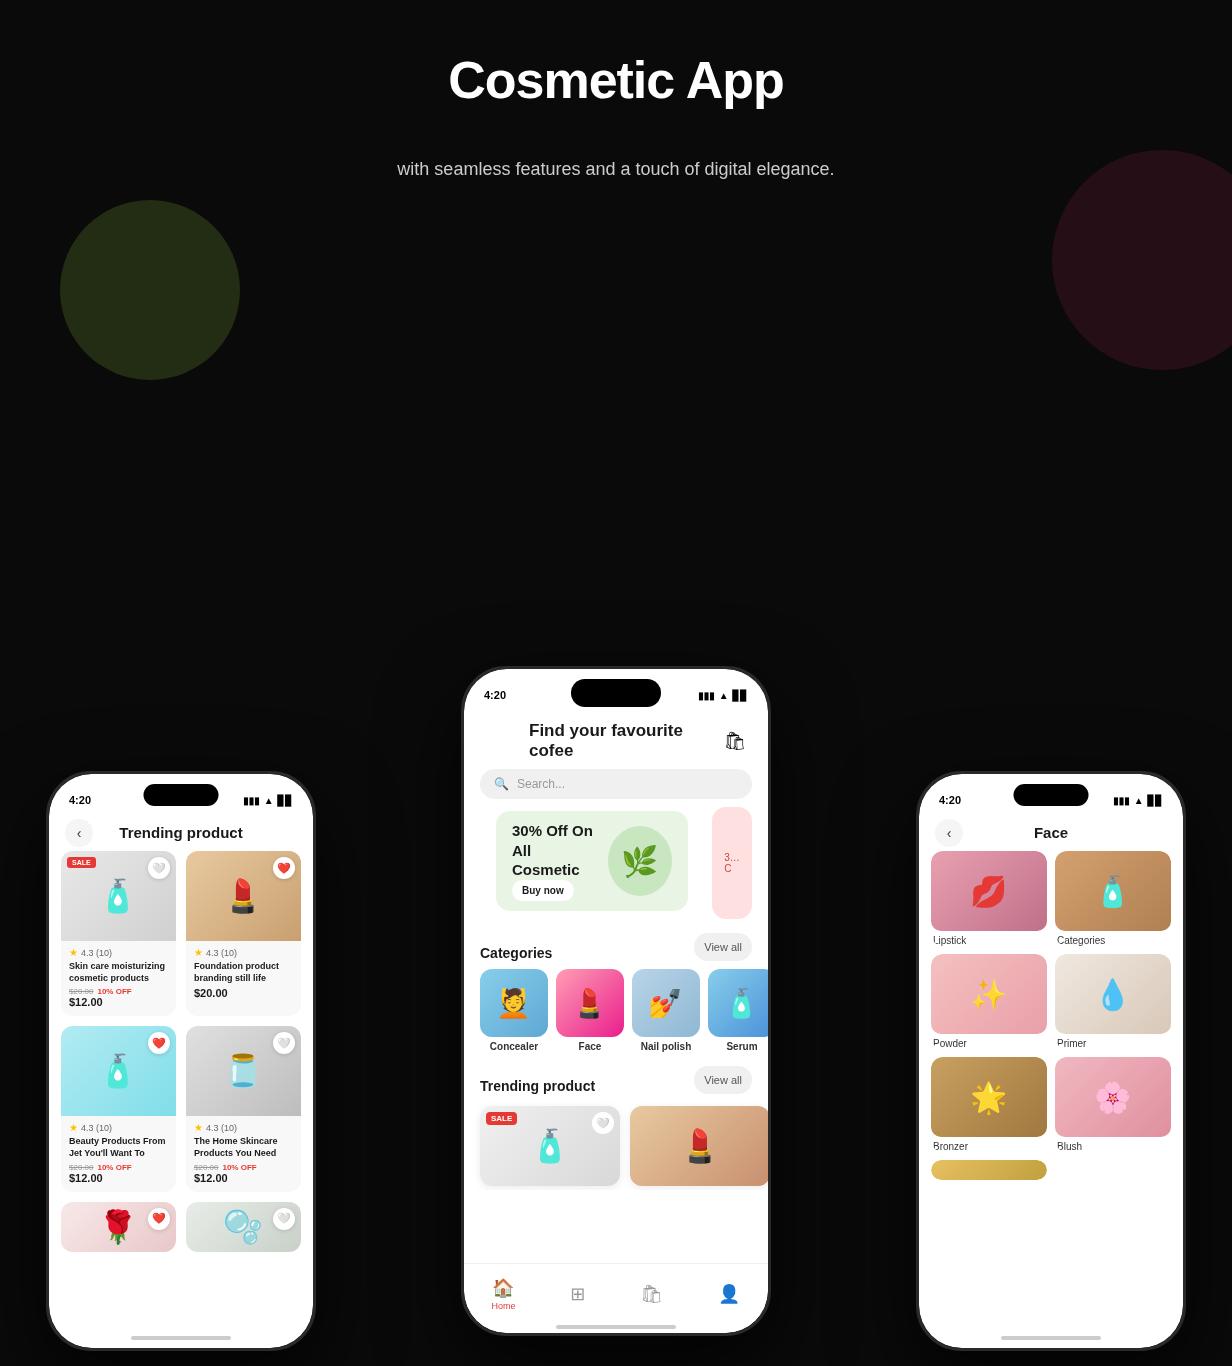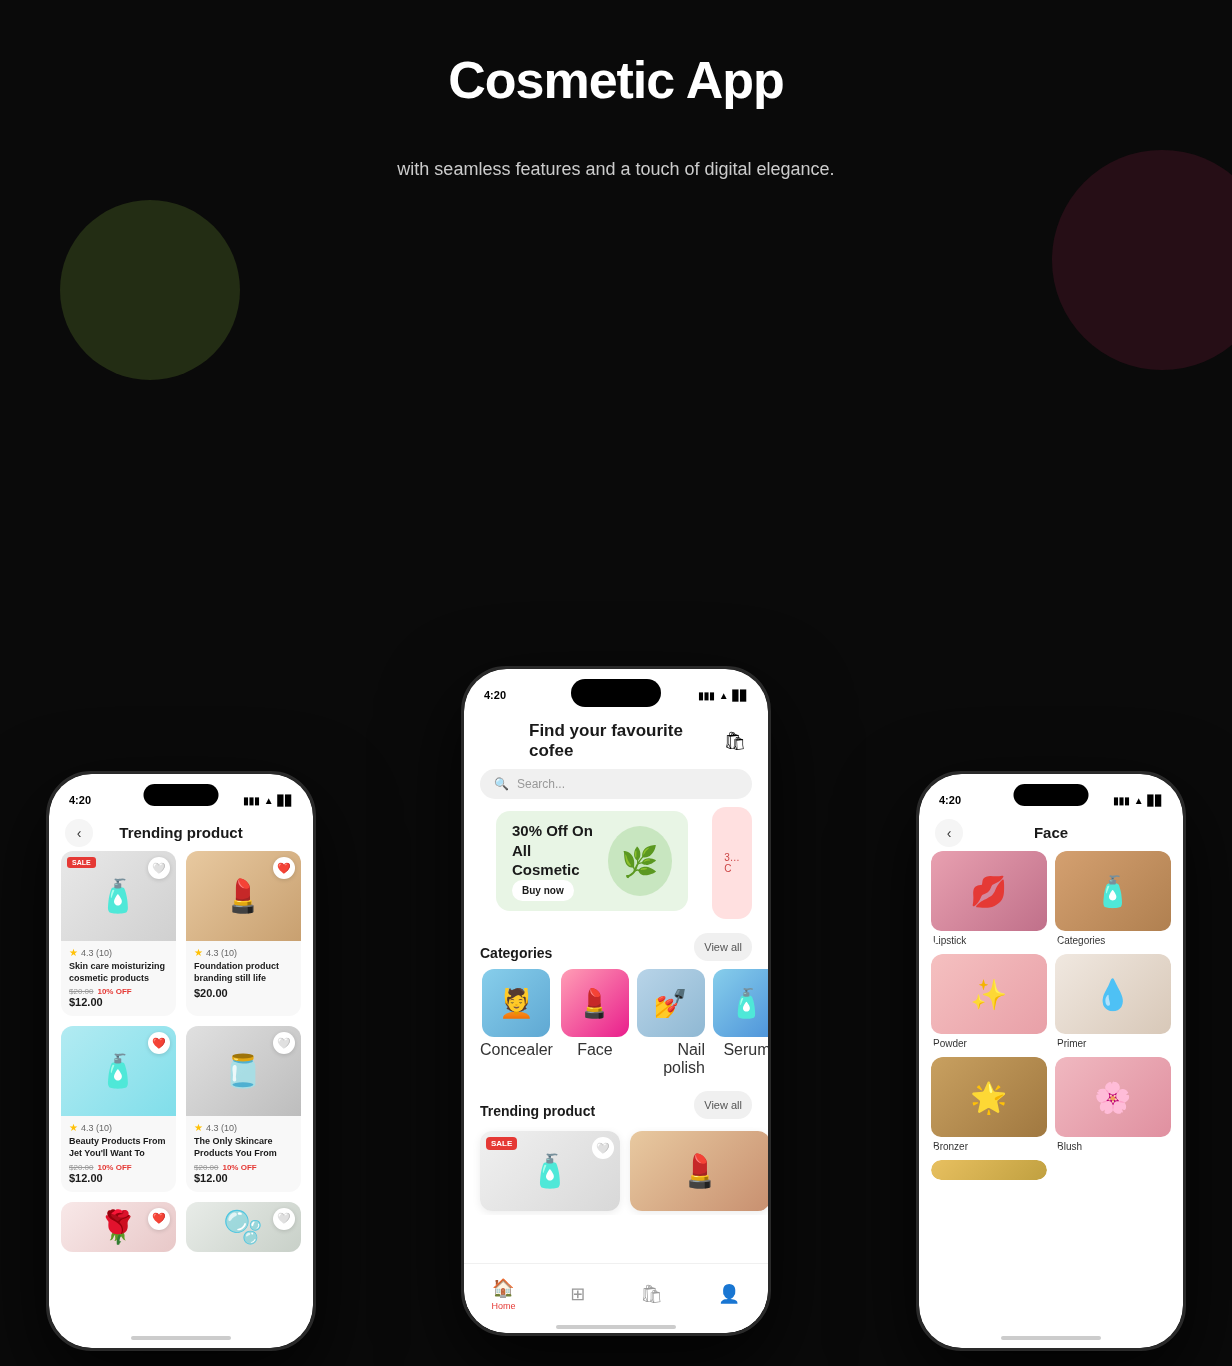--- a/index.html
+++ b/index.html
@@ -262,24 +262,24 @@
       gap: 4px;
     }
     .category-img {
       width: 68px;
       height: 68px;
       border-radius: 12px;
       overflow: hidden;
       position: relative;
     }
     .category-label {
-      font-size: 16px;
+      font-size: 10px;
       color: #333;
-      font-weight: 400;
-      text-align: right;
+      font-weight: 700;
+      text-align: left;
     }
 
     
     .cat-concealer { background: linear-gradient(135deg, #87ceeb 0%, #5fa8d3 100%); }
     .cat-face { background: linear-gradient(135deg, #ff9eb5 0%, #e91e8c 100%); }
     .cat-nail { background: linear-gradient(135deg, #b8d4e8 0%, #8fb8d3 100%); }
     .cat-serum { background: linear-gradient(135deg, #87ceeb 0%, #4a90d9 100%); }
 
     .cat-img-inner {
       width: 100%;
@@ -617,21 +617,21 @@
         <div class="product-card">
           <div class="product-img prod-img-4">
             <div class="prod-icon">🫙</div>
             <div class="heart-btn">🤍</div>
           </div>
           <div class="product-info">
             <div class="product-rating">
               <span class="star">★</span>
               <span>4.3 (10)</span>
             </div>
-            <div class="product-name">The Only Skincare Products You From</div>
+            <div class="product-name">The Home Skincare Products You Need</div>
             <div style="display:flex;align-items:center;gap:4px;">
               <span class="product-price-old">$20.00</span>
               <span class="product-discount">10% OFF</span>
             </div>
             <div class="product-price">$12.00</div>
           </div>
         </div>
 
         <div class="product-card" style="height:50px;overflow:hidden;">
           <div class="product-img prod-img-5" style="height:50px;">

